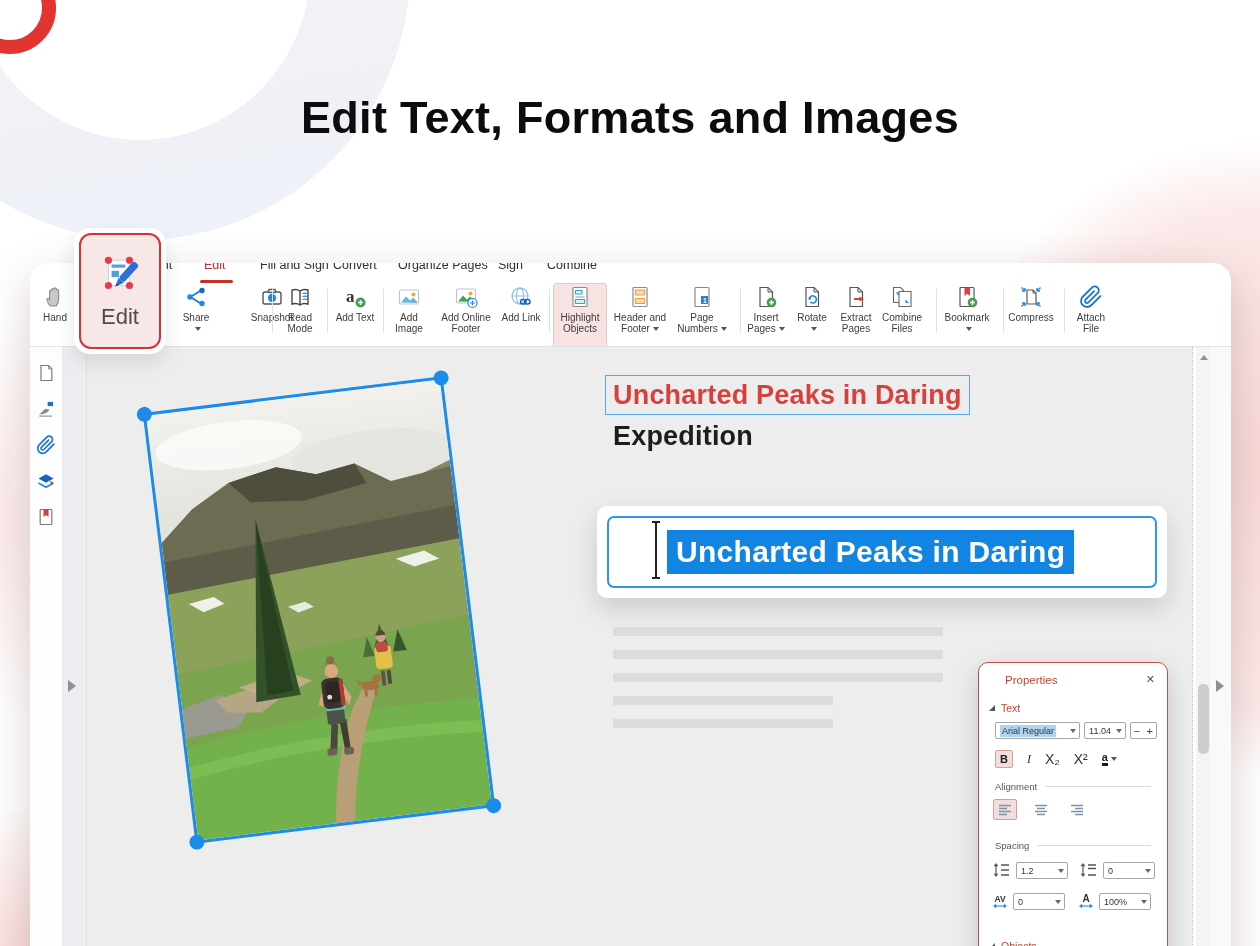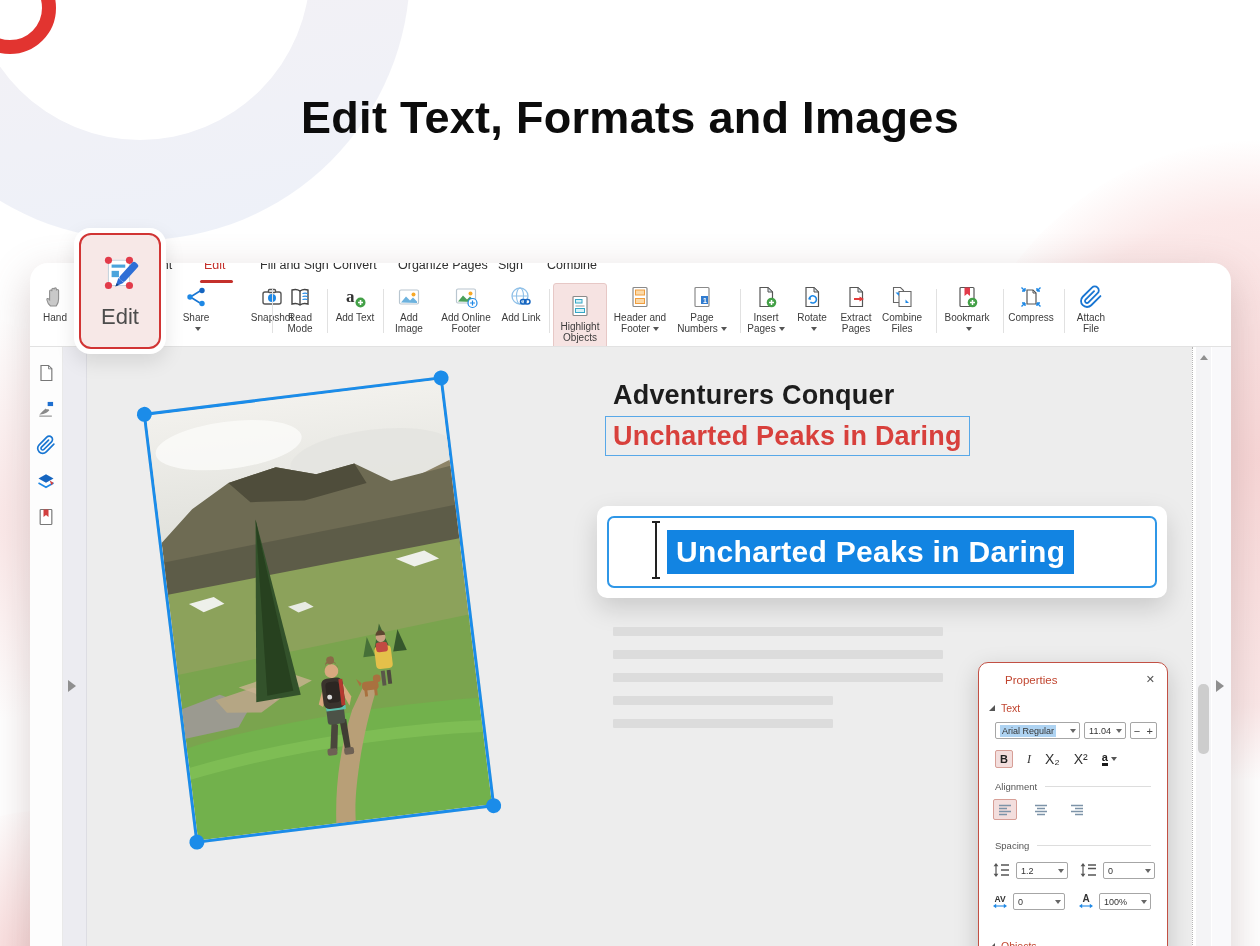--- a/index.html
+++ b/index.html
@@ -29,21 +29,21 @@
   
   .tab{position:absolute;top:-5px;font-size:12.5px;color:#2f2f2f;white-space:nowrap;cursor:default}
   .tab.active{color:#c4302b}
   .tab-underline{position:absolute;top:17px;left:170px;width:33px;height:3px;background:#c4302b;border-radius:2px}
 
   
   .titem{position:absolute;top:22px;height:60px;text-align:center;cursor:default}
   .ticon{display:block;height:27px}
   .ticon svg{display:block;margin:0 auto}
   .tlabel{display:block;font-size:10px;line-height:11px;color:#3c3c3c;margin-top:0}
-  .titem.active{background:#f6e3e2;border:1px solid #e7c8c6;border-radius:3px;top:20px;padding-top:10px;height:62px}
+  .titem.active{background:#f6e3e2;border:1px solid #e7c8c6;border-radius:3px;top:20px;padding-top:1px;height:62px}
   .tdiv{position:absolute;top:26px;height:44px;width:1px;background:#e1e1e1}
   .tbline{position:absolute;left:0;top:83px;width:100%;height:1px;background:#e2e2e2}
   .caret{display:inline-block;width:0;height:0;border-left:3.5px solid transparent;border-right:3.5px solid transparent;
          border-top:4px solid #555;margin-left:3px;vertical-align:middle}
 
   
   .leftcol{position:absolute;left:0;top:84px;width:32px;bottom:0;background:#fdfdfd;border-right:1px solid #e9e9e9}
   .sicon{display:block;margin:16px auto 0;width:20px;height:20px}
   .panelcol{position:absolute;left:33px;top:84px;width:23px;bottom:0;background:#ececf1;border-right:1px solid #dddde3}
   .docarea{position:absolute;left:57px;top:84px;width:1105px;bottom:0;background:#ededed}
@@ -461,22 +461,22 @@
             <circle cx="156" cy="269" r="4" fill="#8a6a47"></circle>
         </g>
       </svg>
       <i class="handle h-tl"></i>
       <i class="handle h-tr"></i>
       <i class="handle h-bl"></i>
       <i class="handle h-br"></i>
     </div>
 
     <div class="headline">
-      <div>Adventurers Conquer</div>
       <div><span class="hl2">Uncharted Peaks in Daring</span></div>
+      <div>Expedition</div>
     </div>
 
     <div class="editcard">
       <div class="editinner">
         <span class="ibeam"><svg width="14" height="62" viewBox="0 0 14 62">
               <path d="M3 3h8M7 3v56M3 59h8" stroke="#222" stroke-width="2" fill="none"></path>
             </svg></span>
         <span class="seltext">Uncharted Peaks in Daring</span>
       </div>
     </div>

